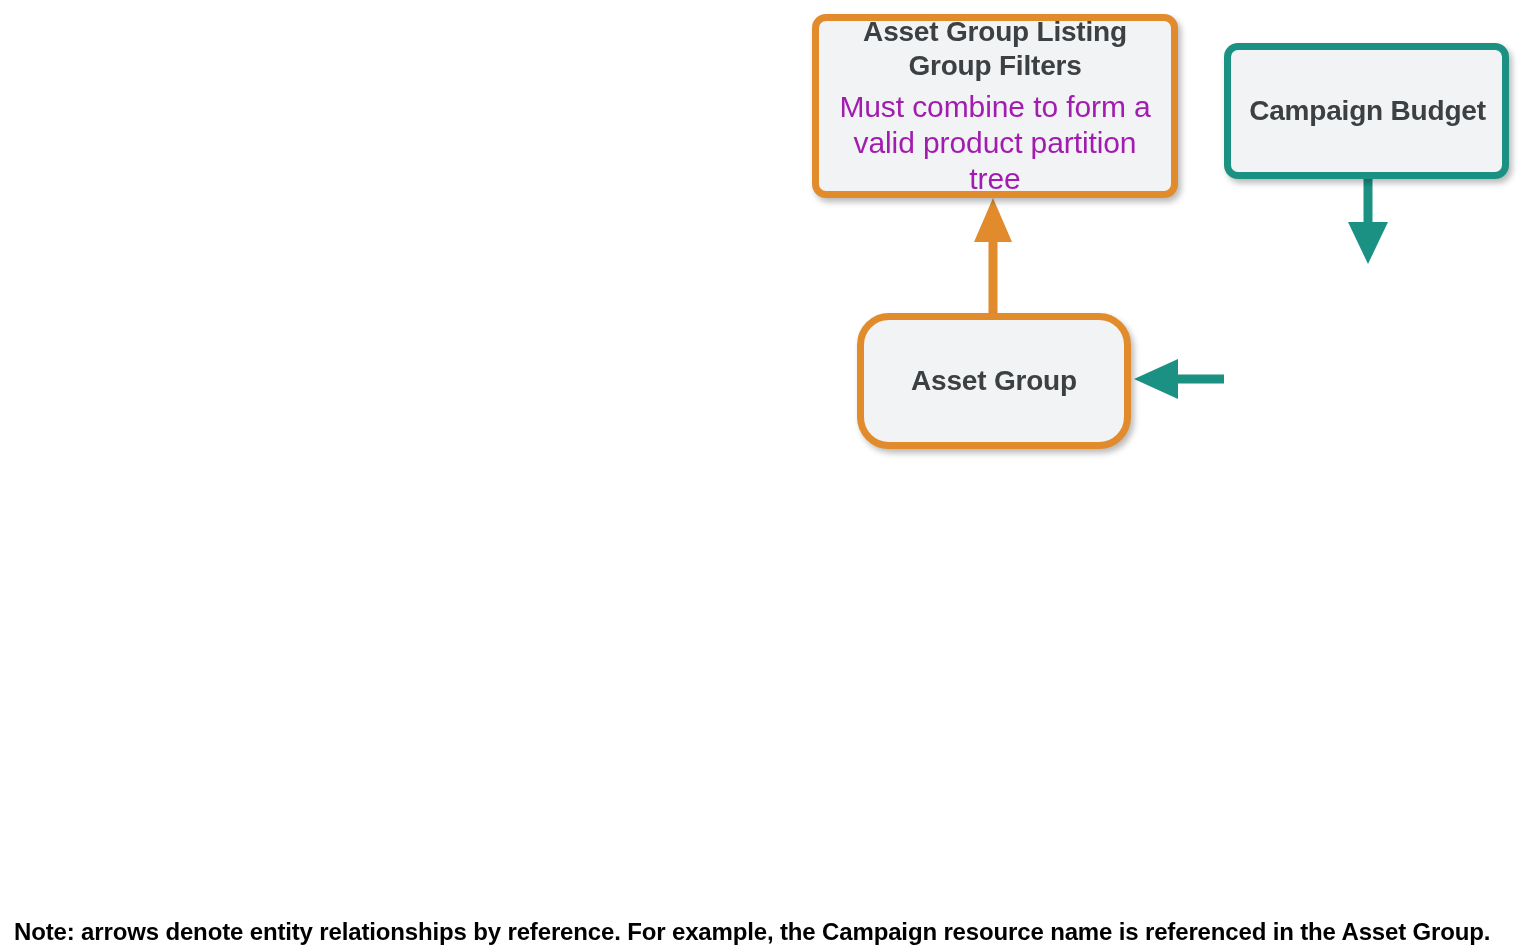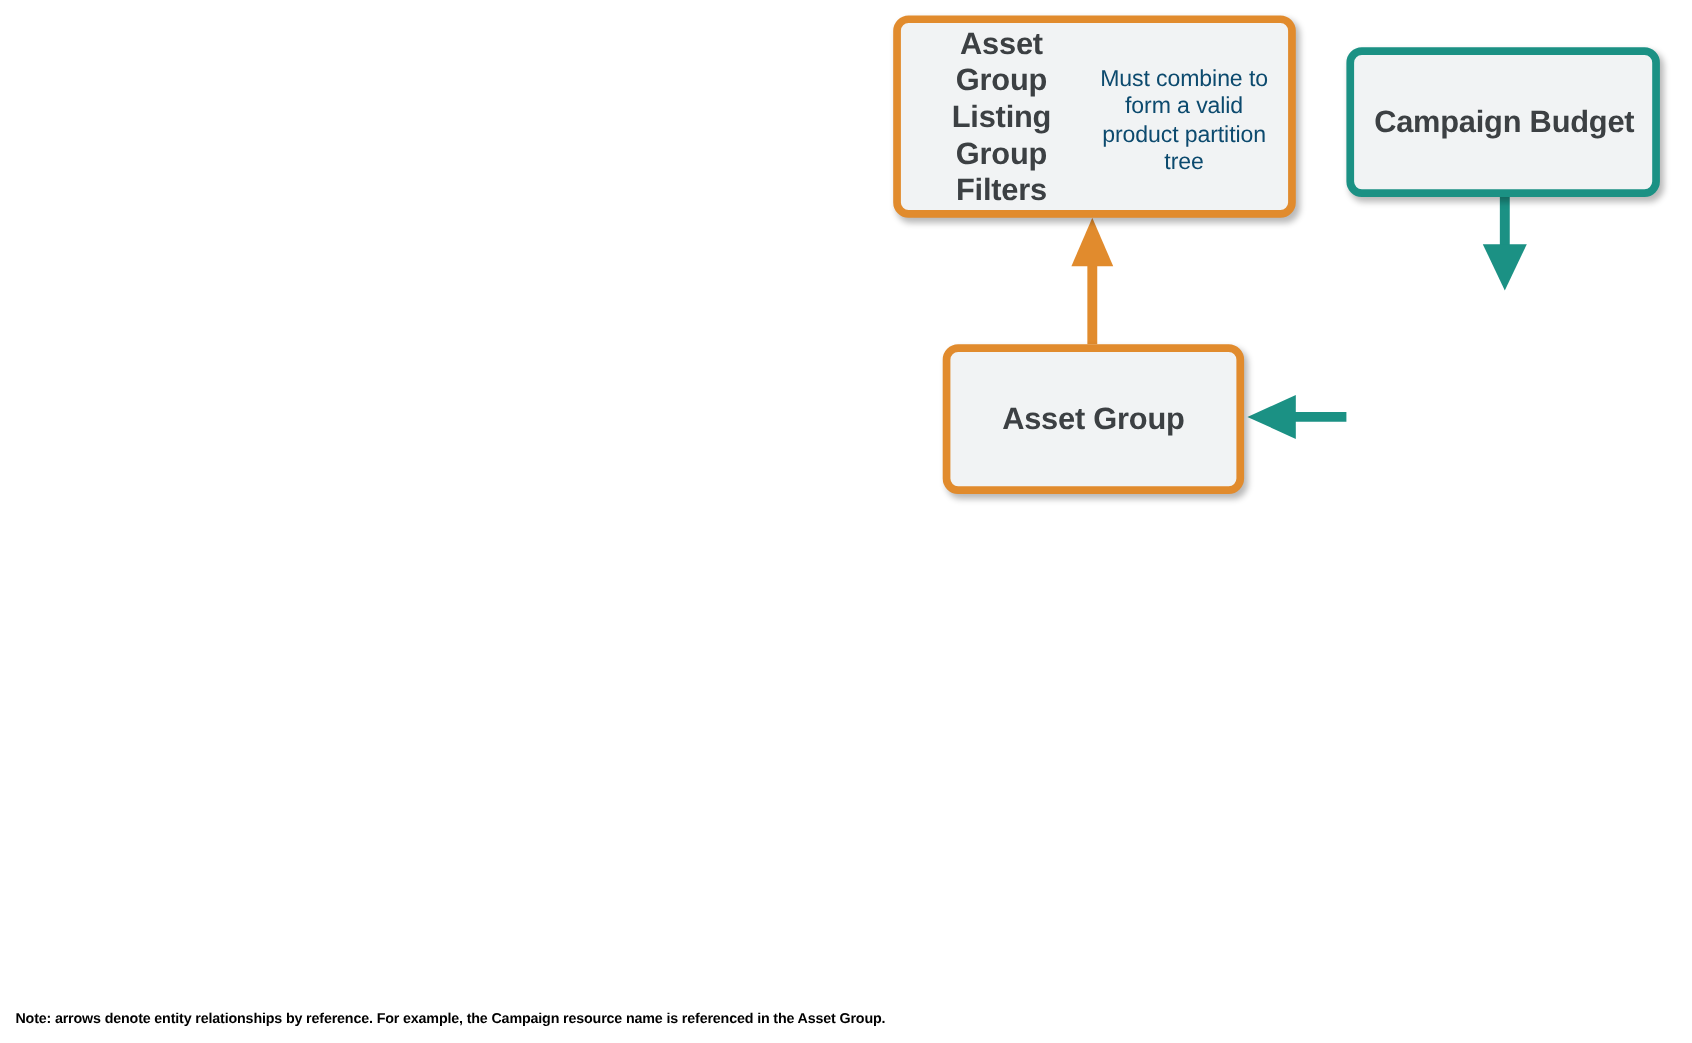--- a/index.html
+++ b/index.html
@@ -26,55 +26,55 @@
 
   
   .node {
     position: absolute;
     box-sizing: border-box;
     background: #f1f3f4;
     border-radius: 14px;
     border-style: solid;
     border-width: 7px;
     display: flex;
-    flex-direction: row;
+    flex-direction: column;
     align-items: center;
     justify-content: center;
     text-align: center;
     box-shadow: 3px 4px 6px rgba(0,0,0,0.28);
     padding: 4px 10px;
     z-index: 3;
   }
   .node .title {
     font-size: 28px;
     font-weight: bold;
     color: #3c4043;
     line-height: 1.18;
     letter-spacing: -0.2px;
   }
   .node .subtitle {
-    font-size: 21px;
+    font-size: 30px;
     font-weight: normal;
-    color: #0c4a6e;
+    color: #a21caf;
     line-height: 1.20;
     margin-top: 7px;
     letter-spacing: -0.1px;
   }
 
   .node.orange { border-color: #e18b2d; }
   .node.teal   { border-color: #1b9184; padding-left: 12px; }
 
   
   #node-aglgf {
     left: 812px;  top: 14px;
     width: 366px; height: 184px;
   }
   #node-asset-group {
     left: 857px;  top: 313px;
-    width: 274px; height: 136px;
+    width: 274px; height: 136px; border-radius: 32px;
   }
   #node-campaign-budget {
     left: 1224px; top: 43px;
     width: 285px; height: 136px;
   }
   #node-campaign {
     left: 1224px; top: 270px;
     width: 287px; height: 222px;
   }
 
@@ -85,21 +85,21 @@
     width: 1538px; height: 948px;
     z-index: 2;
     pointer-events: none;
   }
 
   
   #footnote {
     position: absolute;
     left: 14px;
     top: 918px;
-    font-size: 13px;
+    font-size: 24px;
     font-weight: bold;
     color: #000000;
     letter-spacing: -0.15px;
     white-space: nowrap;
   }
 </style>
 </head>
 <body>
 
 <div id="canvas">

